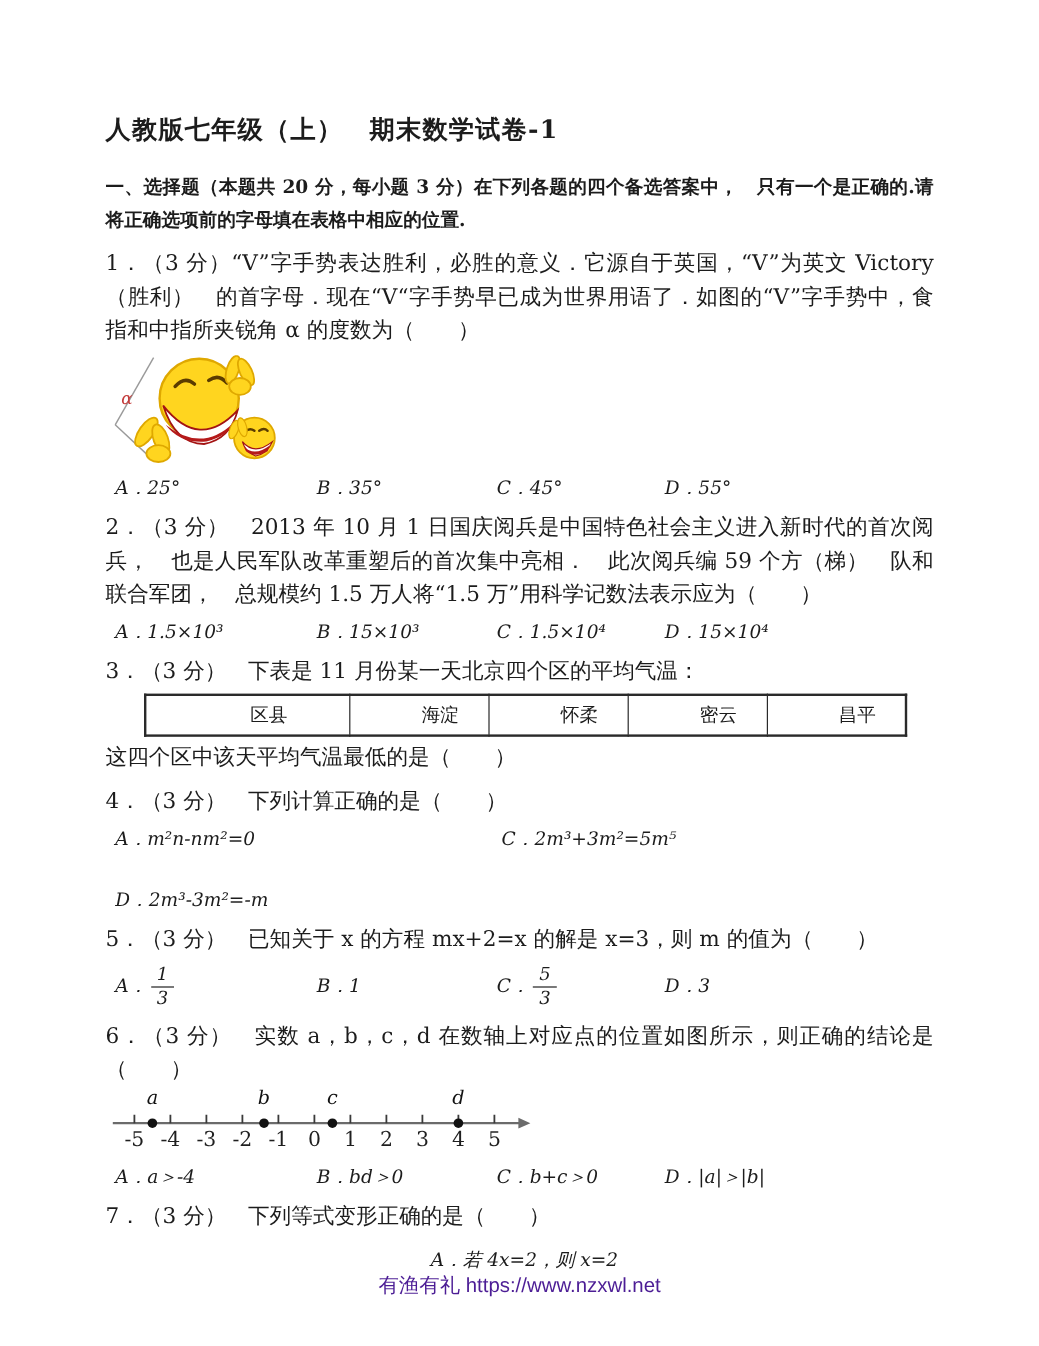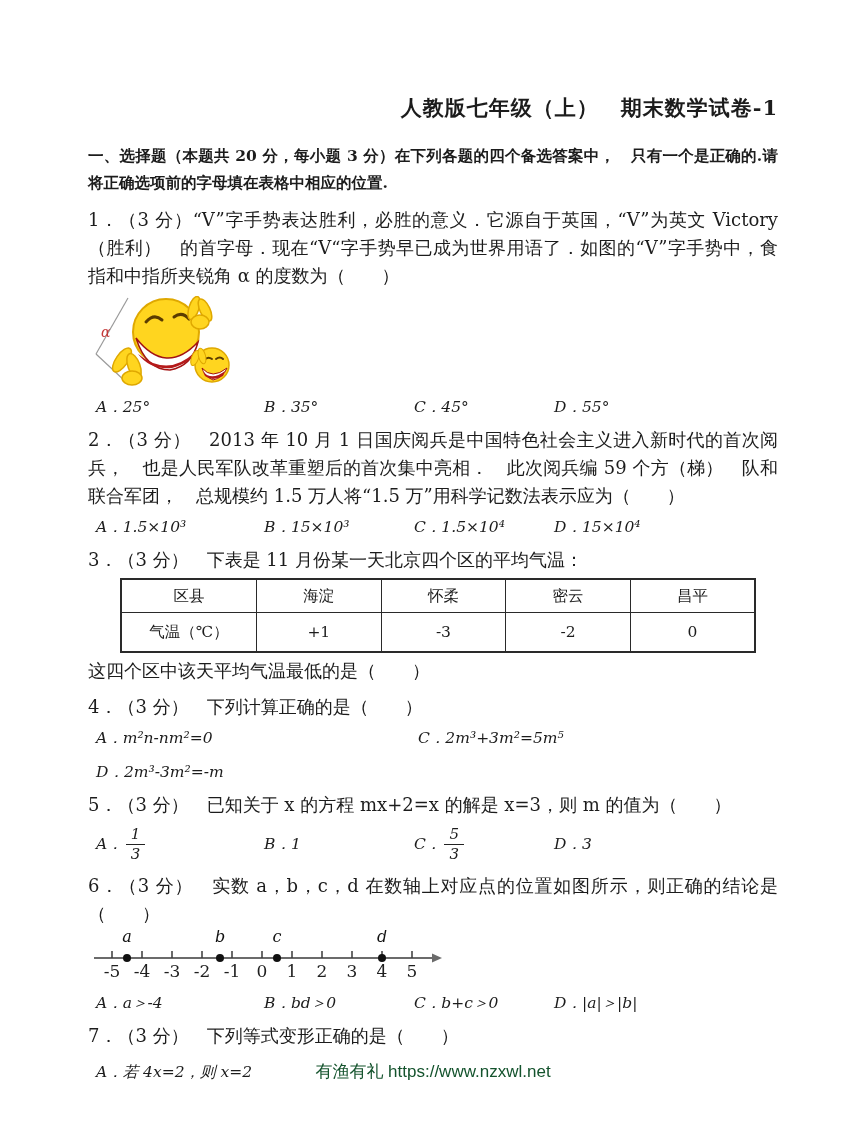--- a/index.html
+++ b/index.html
@@ -1,39 +1,39 @@
 <!DOCTYPE html>
 <html><head>
 <meta charset="utf-8">
 <style>
   html,body{margin:0;padding:0;background:#ffffff;}
   body{width:866px;height:1122px;font-family:"DejaVu Serif","Liberation Serif",serif;color:#1c1c1c;}
   .page{position:relative;width:866px;height:1122px;box-sizing:border-box;padding:94px 88px 0 88px;overflow:hidden;}
-  .title{font-size:21px;font-weight:700;text-align:right;margin:0 0 20px 0;letter-spacing:1px;}
+  .title{font-size:21px;font-weight:700;text-align:left;margin:0 0 20px 0;letter-spacing:1px;}
   .section-header{font-size:15.5px;font-weight:700;line-height:27px;margin:0 0 10px 0;text-align:justify;}
   .q-text{font-size:18px;line-height:28px;margin:8px 0 2px 0;text-align:justify;}
   .opts{display:grid;font-size:15.5px;margin:7px 0 2px 0;padding-left:8px;align-items:center;font-style:italic;}
   .cols4{grid-template-columns:168px 150px 140px 1fr;}
-  .cols2{grid-template-columns:322px 1fr;row-gap:13px;}
-  .cols1{grid-template-columns:1fr;}
+  .cols2{grid-template-columns:322px 1fr;row-gap:30px;}
+  .cols1{grid-template-columns:1fr;text-align:center;}
   .opt{white-space:nowrap;}
   .figure{margin:6px 0 2px 0;}
   .temp-table{border-collapse:collapse;margin:4px 0 4px 32px;table-layout:fixed;width:636px;
               font-size:15.5px;border:2px solid #2a2a2a;}
   .temp-table th,.temp-table td{border:1.5px solid #2a2a2a;text-align:center;font-weight:400;padding:0;}
-  .temp-table th{height:32px;}
+  .temp-table th{height:32px;padding-left:35px;}
   .temp-table td{height:38px;}
   .temp-table .c0{width:134px;}
   .frac{display:inline-block;vertical-align:middle;text-align:center;line-height:1.15;margin-left:3px;font-size:15px;}
   .frac .num{display:block;border-bottom:1.4px solid #222;padding:0 5px 1px 5px;}
   .frac .den{display:block;padding-top:1px;}
   .numberline{margin:2px 0 0 4px;}
   svg text{font-family:"DejaVu Serif","Liberation Serif",serif;}
   .footer{position:absolute;left:0;top:1060px;width:100%;text-align:center;
-          font-family:"Liberation Sans","DejaVu Sans",sans-serif;font-size:17px;color:#14532d;}
+          font-family:"Liberation Sans","DejaVu Sans",sans-serif;font-size:17px;color:#4c1d95;}
 </style>
 </head>
 <body>
 
 <div class="page">
 
   <h1 class="title">人教版七年级（上）　期末数学试卷-1</h1>
 
   <p class="section-header">一、选择题（本题共 20 分，每小题 3 分）在下列各题的四个备选答案中，　只有一个是正确的.请将正确选项前的字母填在表格中相应的位置.</p>
 
@@ -91,27 +91,20 @@
   <section>
     <p class="q-text">3．（3 分）　下表是 11 月份某一天北京四个区的平均气温：</p>
     <table class="temp-table">
       <tbody>
           <tr>
         <th class="c0">区县</th>
         <th>海淀</th>
         <th>怀柔</th>
         <th>密云</th>
         <th>昌平</th>
-      </tr>
-      <tr>
-        <td>气温（℃）</td>
-        <td>+1</td>
-        <td>-3</td>
-        <td>-2</td>
-        <td>0</td>
       </tr>
     </tbody>
       </table>
     <p class="q-text" style="margin-top:2px;">这四个区中该天平均气温最低的是（　　）</p>
   </section>
 
   <section>
     <p class="q-text">4．（3 分）　下列计算正确的是（　　）</p>
     <div class="opts cols2">
       <span class="opt">A．m²n-nm²=0</span>

